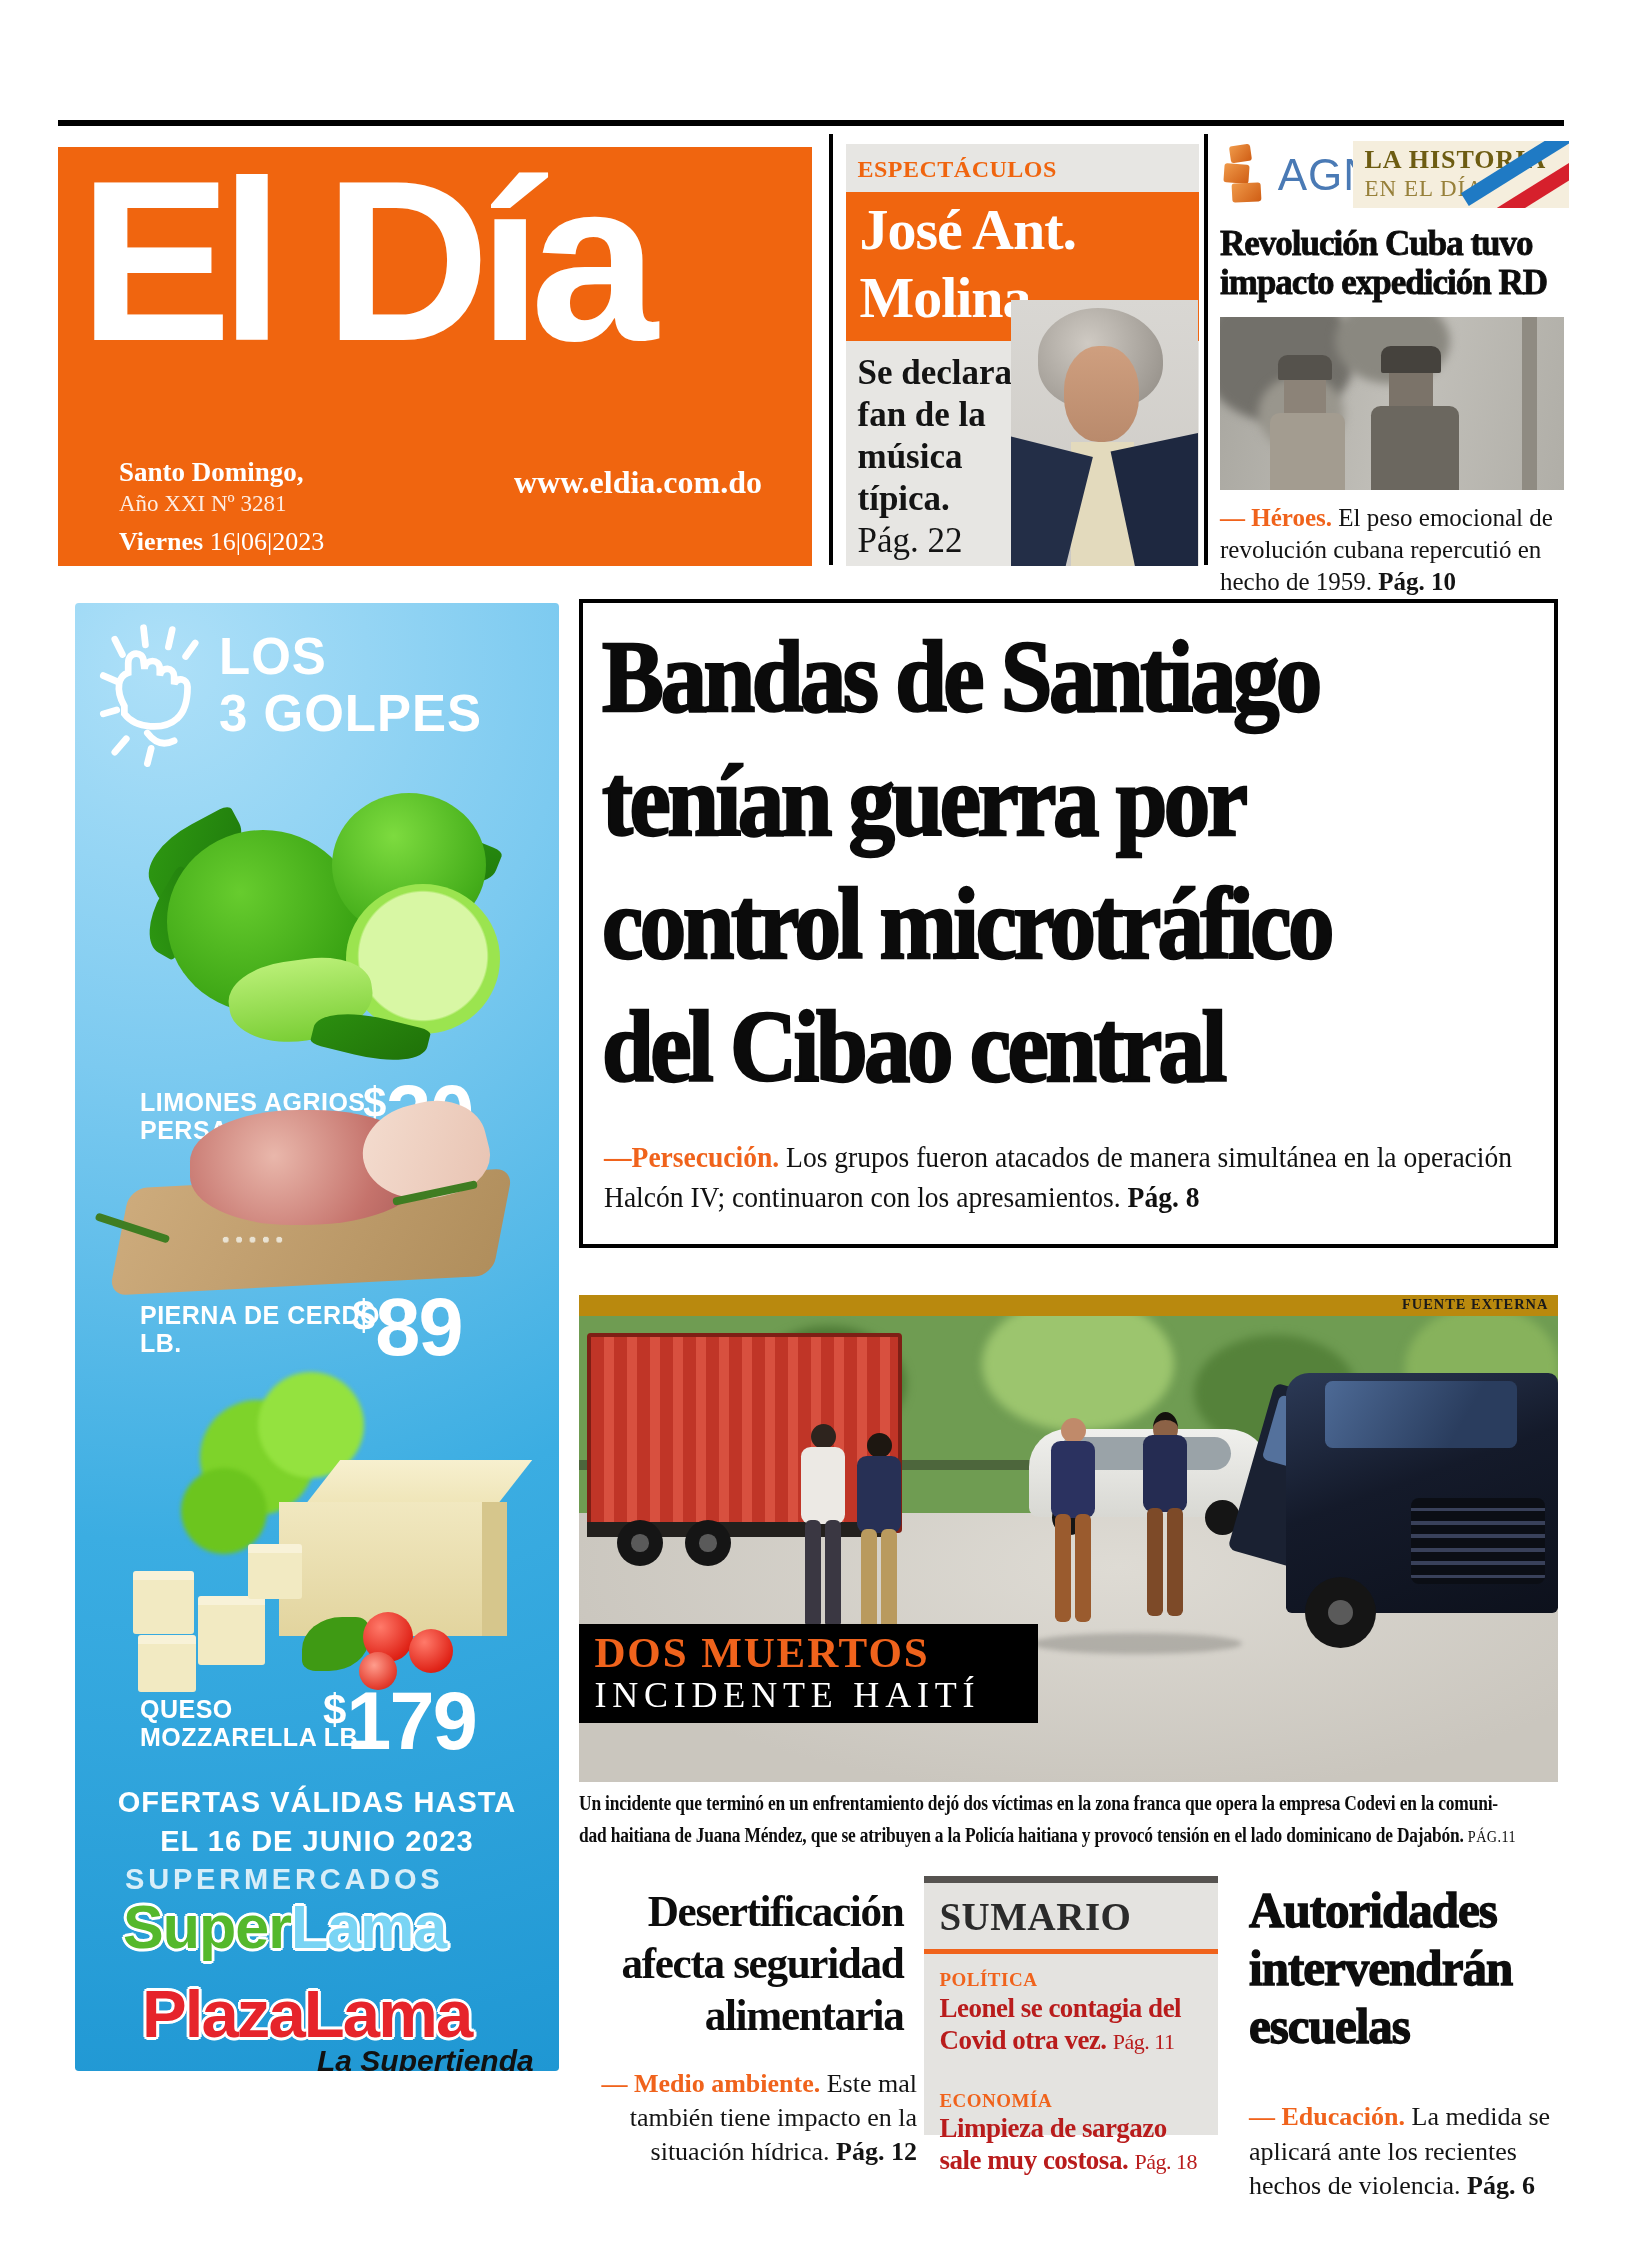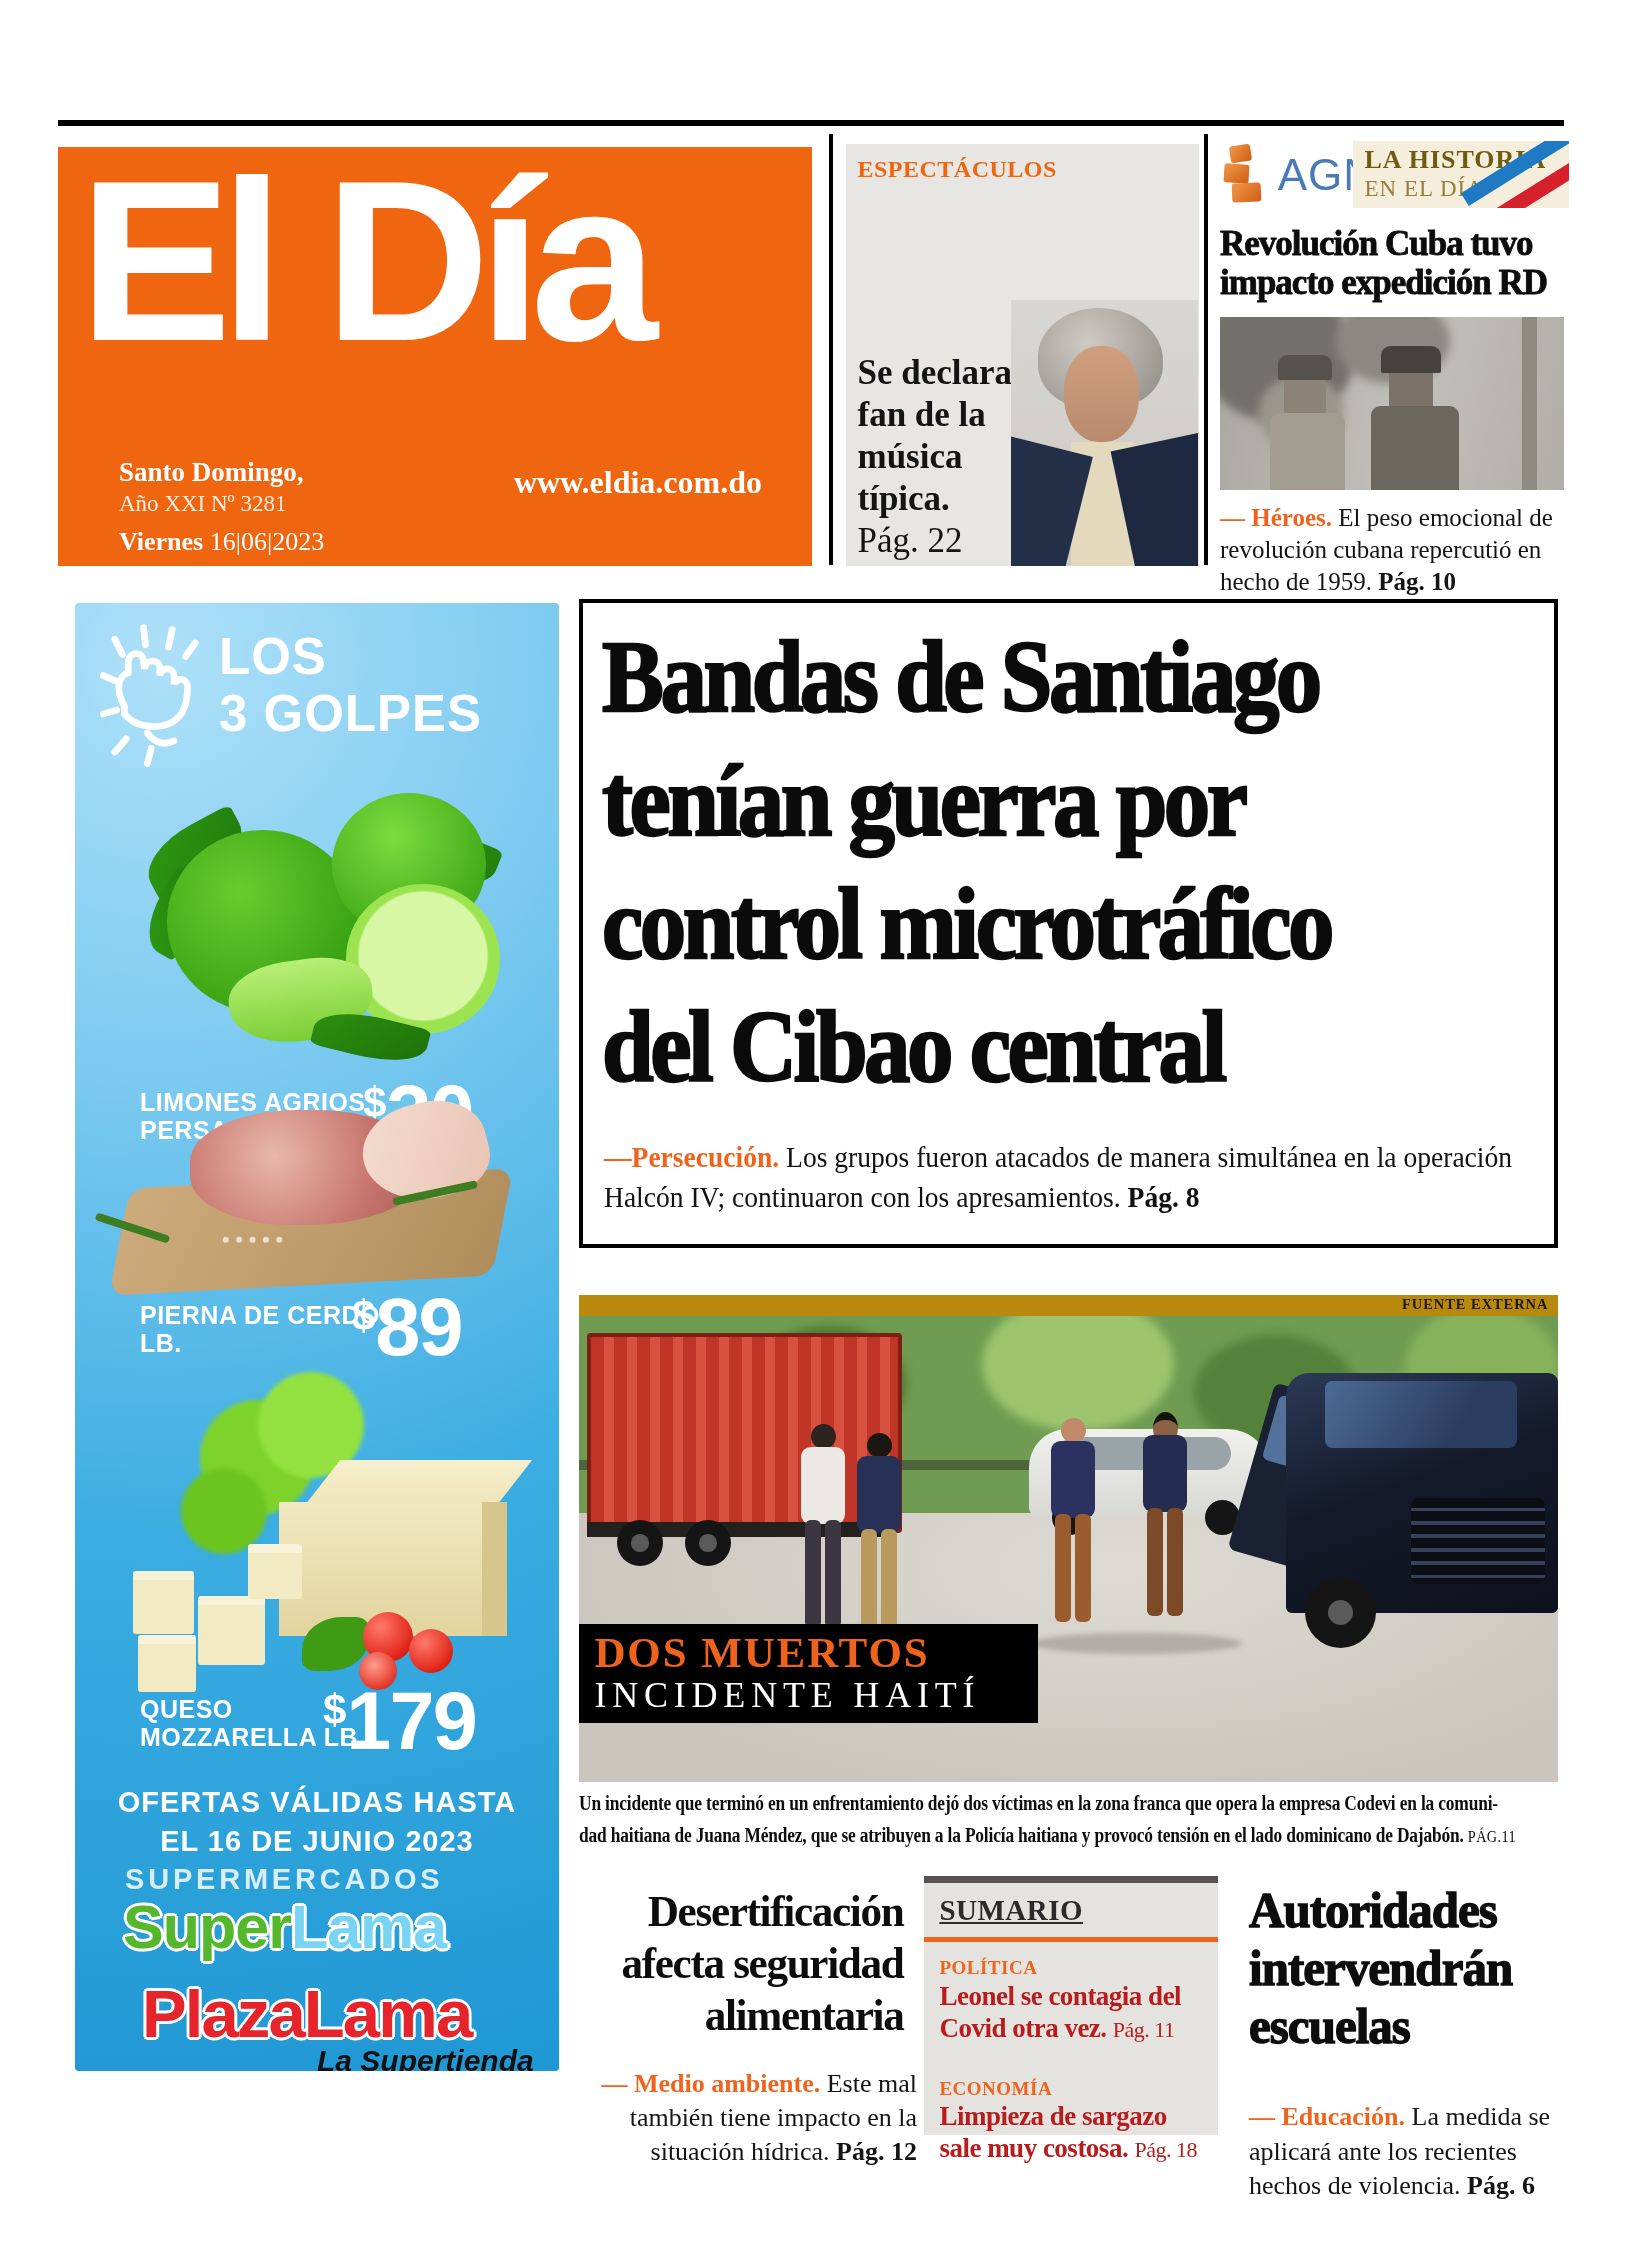--- a/index.html
+++ b/index.html
@@ -146,21 +146,21 @@
 
   
   .s-head{font-weight:700;color:#0d0d0d;letter-spacing:-1.4px;transform:scaleX(.96);transform-origin:0 0;}
   .story1{left:579px;top:1885px;width:338px;text-align:right;}
   .story1 .s-head{font-size:45px;line-height:1.16;}
   .story1 .s-kick{margin-top:25px;}
   .s-kick{font-size:26px;line-height:1.32;color:#141414;}
   .sumario{left:924px;top:1876px;width:294px;}
   .sum-bar{width:294px;height:6.7px;background:#565350;}
   .sum-box{width:294px;height:252px;background:#e4e3e0;box-sizing:border-box;padding:11.5px 15.4px 0 15.4px;}
-  .sum-title{font-weight:700;font-size:29px;color:#2b2b2b;letter-spacing:0.5px;text-decoration:underline;}
+  .sum-title{font-weight:700;font-size:39px;color:#2b2b2b;letter-spacing:0.5px;}
   .sum-rule{height:4.8px;background:#f0631c;margin:9.6px -15.4px 0 -15.4px;}
   .sum-sec{font-weight:700;font-size:19px;color:#f0631c;margin-top:15.4px;letter-spacing:0.5px;}
   .sum-entry{font-weight:700;font-size:27px;line-height:1.18;color:#b91c1c;margin-top:1.9px;letter-spacing:-0.5px;}
   .sum-pg{font-weight:400;font-size:22px;}
   .story3{left:1249px;top:1881px;width:319px;}
   .story3 .s-head{font-size:51px;line-height:1.14;letter-spacing:-1px;-webkit-text-stroke:1.4px #0d0d0d;}
   .story3 .s-kick{margin-top:45px;}
 </style>
 </head>
 <body>
@@ -176,20 +176,24 @@
       <div class="dl2">Año XXI Nº 3281</div>
       <div class="dl3"><b>Viernes</b> <span>16|06|2023</span></div>
     </div>
     <div class="abs website">www.eldia.com.do</div>
   </div>
 
   <div class="abs vdiv" style="left:829px;"></div>
 
   <div class="abs espcol">
     <div class="abs esplabel">ESPECTÁCULOS</div>
+    <div class="abs espbox">
+      <div class="abs espname pre">José Ant.
+Molina</div>
+    </div>
     <div class="abs espteaser">
       <span class="pre">Se declara
 fan de la
 música
 típica.</span><br>
       <span class="esppage">Pág. 22</span>
     </div>
     <div class="abs molina">
       <div class="mo-hair"></div>
       <div class="mo-face"></div>

